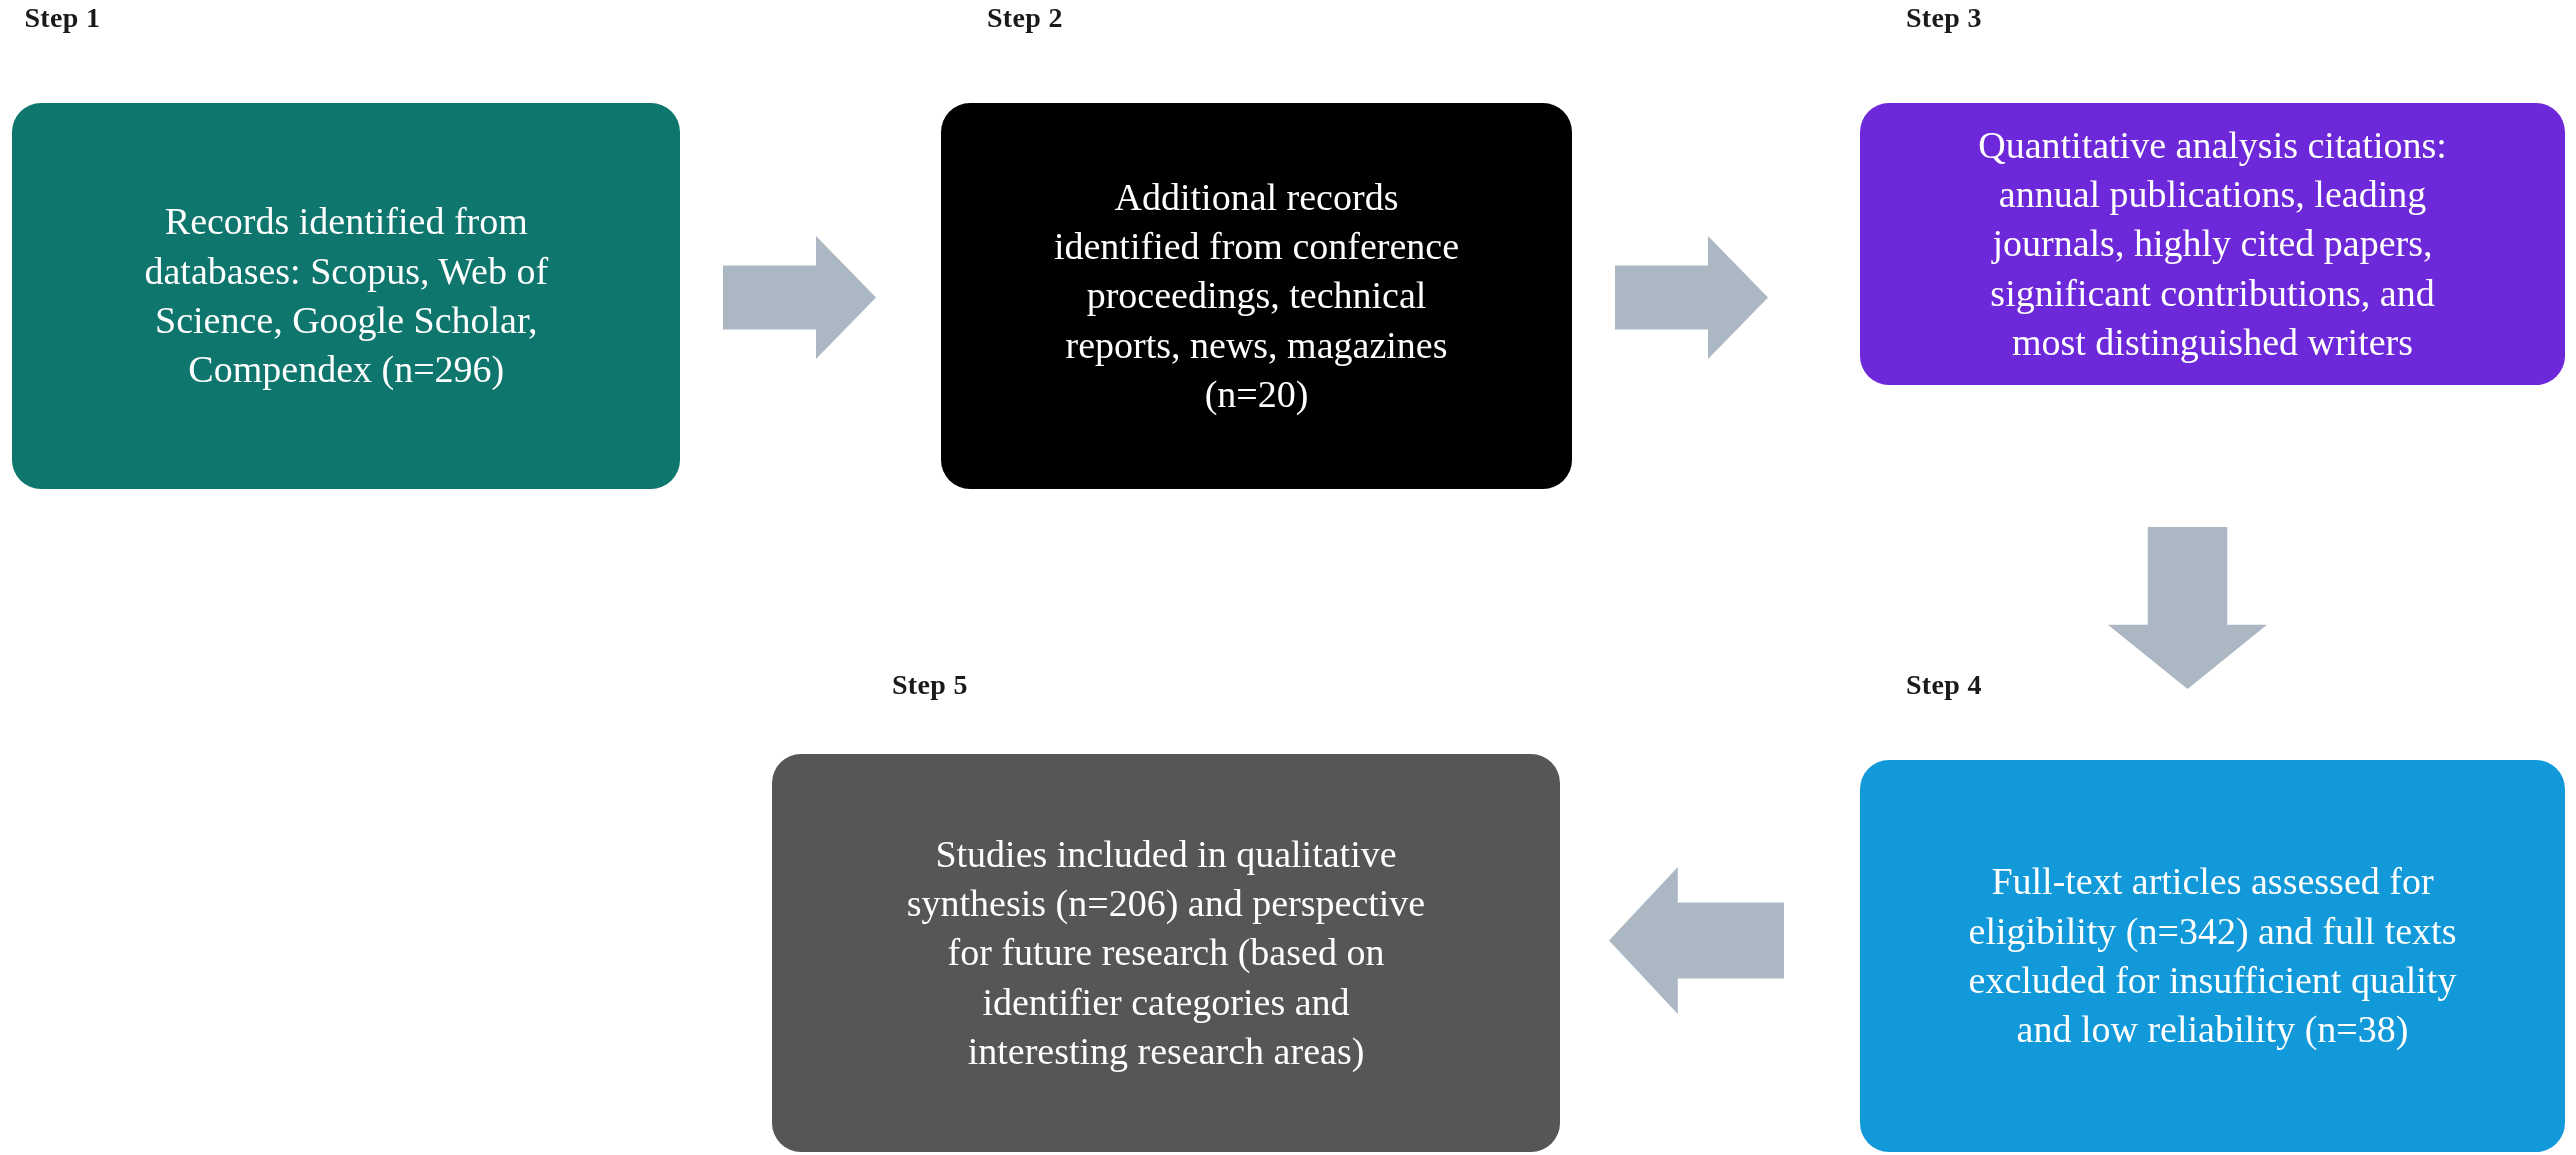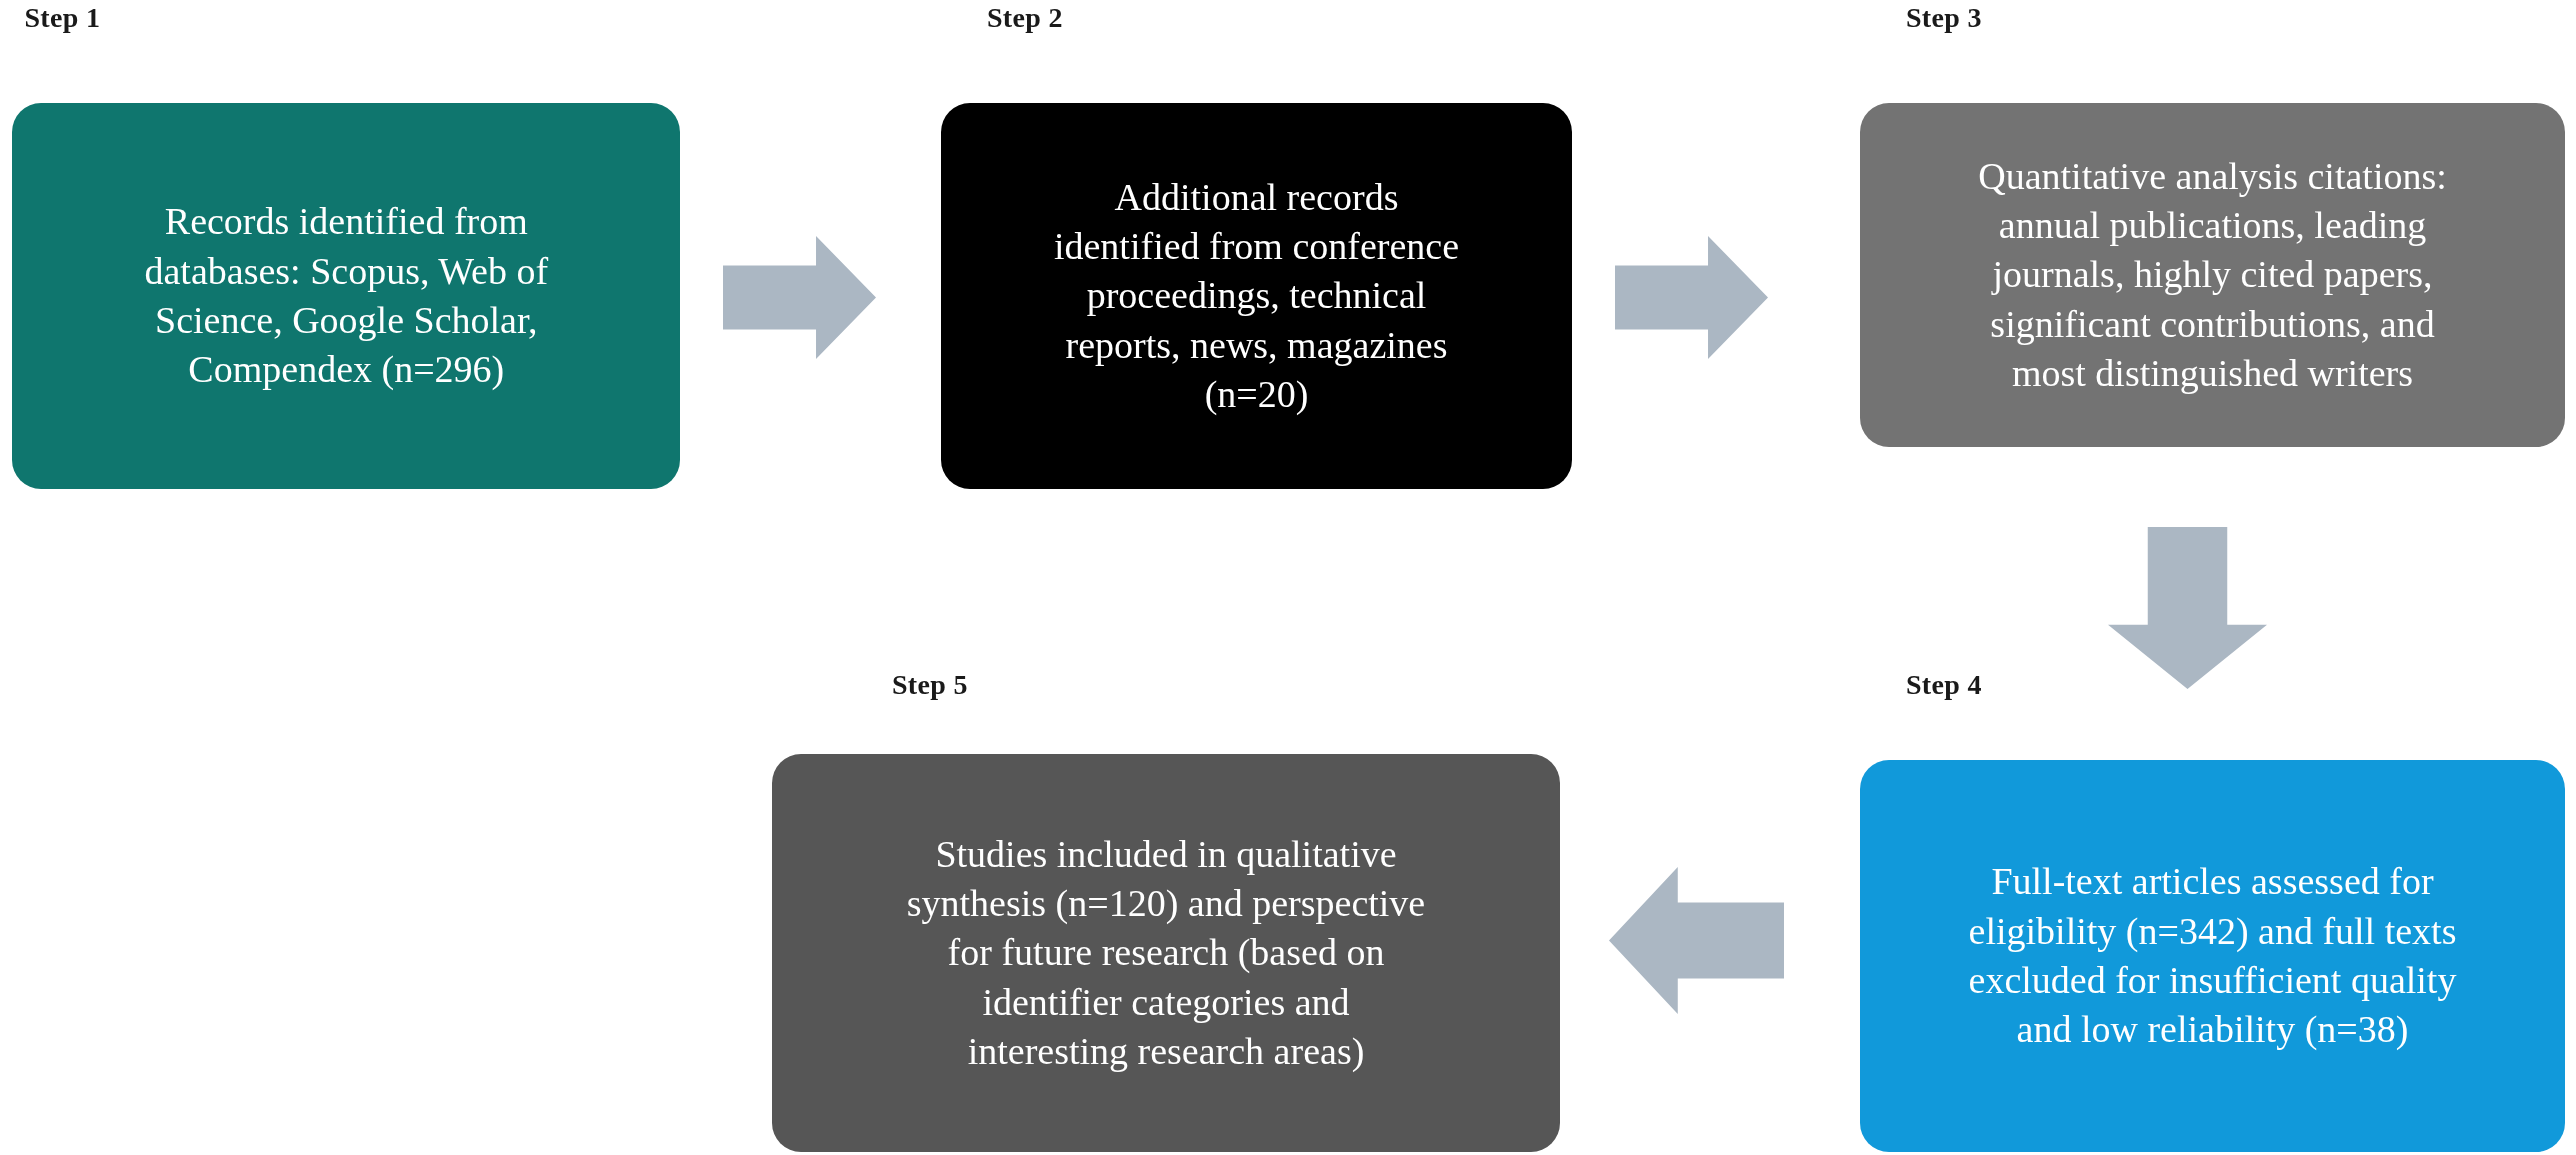--- a/index.html
+++ b/index.html
@@ -73,21 +73,21 @@
   </div>
 
   <div class="arrow" style="left:1615px; top:236px; width:153px; height:123px;">
     <svg viewBox="0 0 250 200" preserveAspectRatio="none">
       <polygon points="0,48 152,48 152,0 250,100 152,200 152,152 0,152" fill="#abb7c3"></polygon>
     </svg>
   </div>
 
   <div class="step-label" style="left:1906px; top:3.7px;">Step 3</div>
 
-  <div class="flow-box" style="left:1860px; top:103px; width:705px; height:344px; background:#737373;font-family:Liberation Serif, serif;">
+  <div class="flow-box" style="left:1860px; top:103px; width:705px; height:282px; background:#6d28d9;font-family:Liberation Serif, serif;">
     <span class="box-text">Quantitative analysis citations:
 annual publications, leading
 journals, highly cited papers,
 significant contributions, and
 most distinguished writers</span>
   </div>
 
   <div class="arrow" style="left:2108px; top:527px; width:159px; height:162px;">
     <svg viewBox="0 0 260 265" preserveAspectRatio="none">
       <polygon points="65,0 195,0 195,160 260,160 130,265 0,160 65,160" fill="#abb7c3"></polygon>
@@ -106,20 +106,20 @@
   <div class="arrow" style="left:1609px; top:867px; width:175px; height:147px;">
     <svg viewBox="0 0 285 240" preserveAspectRatio="none">
       <polygon points="285,58 112,58 112,0 0,120 112,240 112,182 285,182" fill="#abb7c3"></polygon>
     </svg>
   </div>
 
   <div class="step-label" style="left:892px; top:671px;">Step 5</div>
 
   <div class="flow-box" style="left:772px; top:754px; width:788px; height:398px; background:#565656;">
     <span class="box-text">Studies included in qualitative
-synthesis (n=120) and perspective
+synthesis (n=206) and perspective
 for future research (based on
 identifier categories and
 interesting research areas)</span>
   </div>
 
 </div>
 
 
 </body></html>

